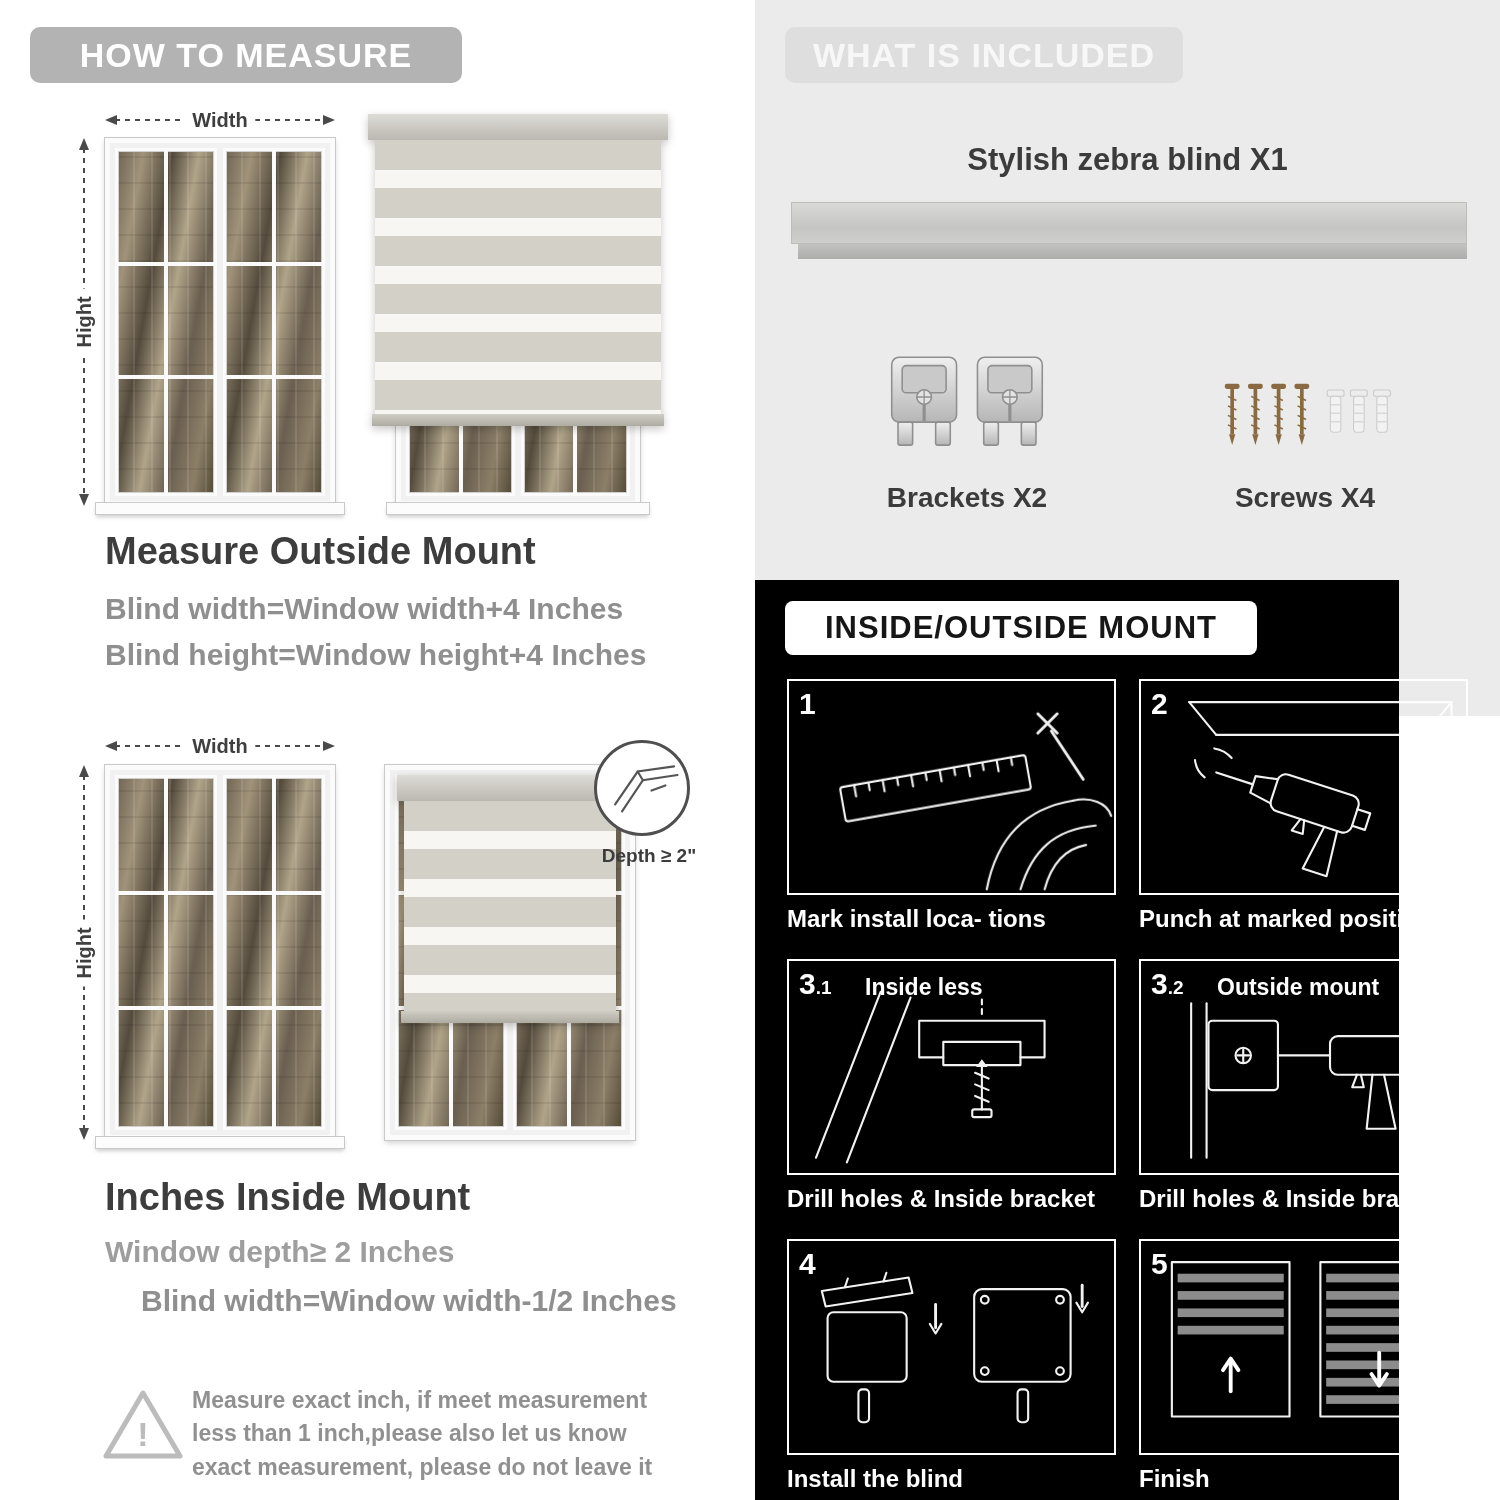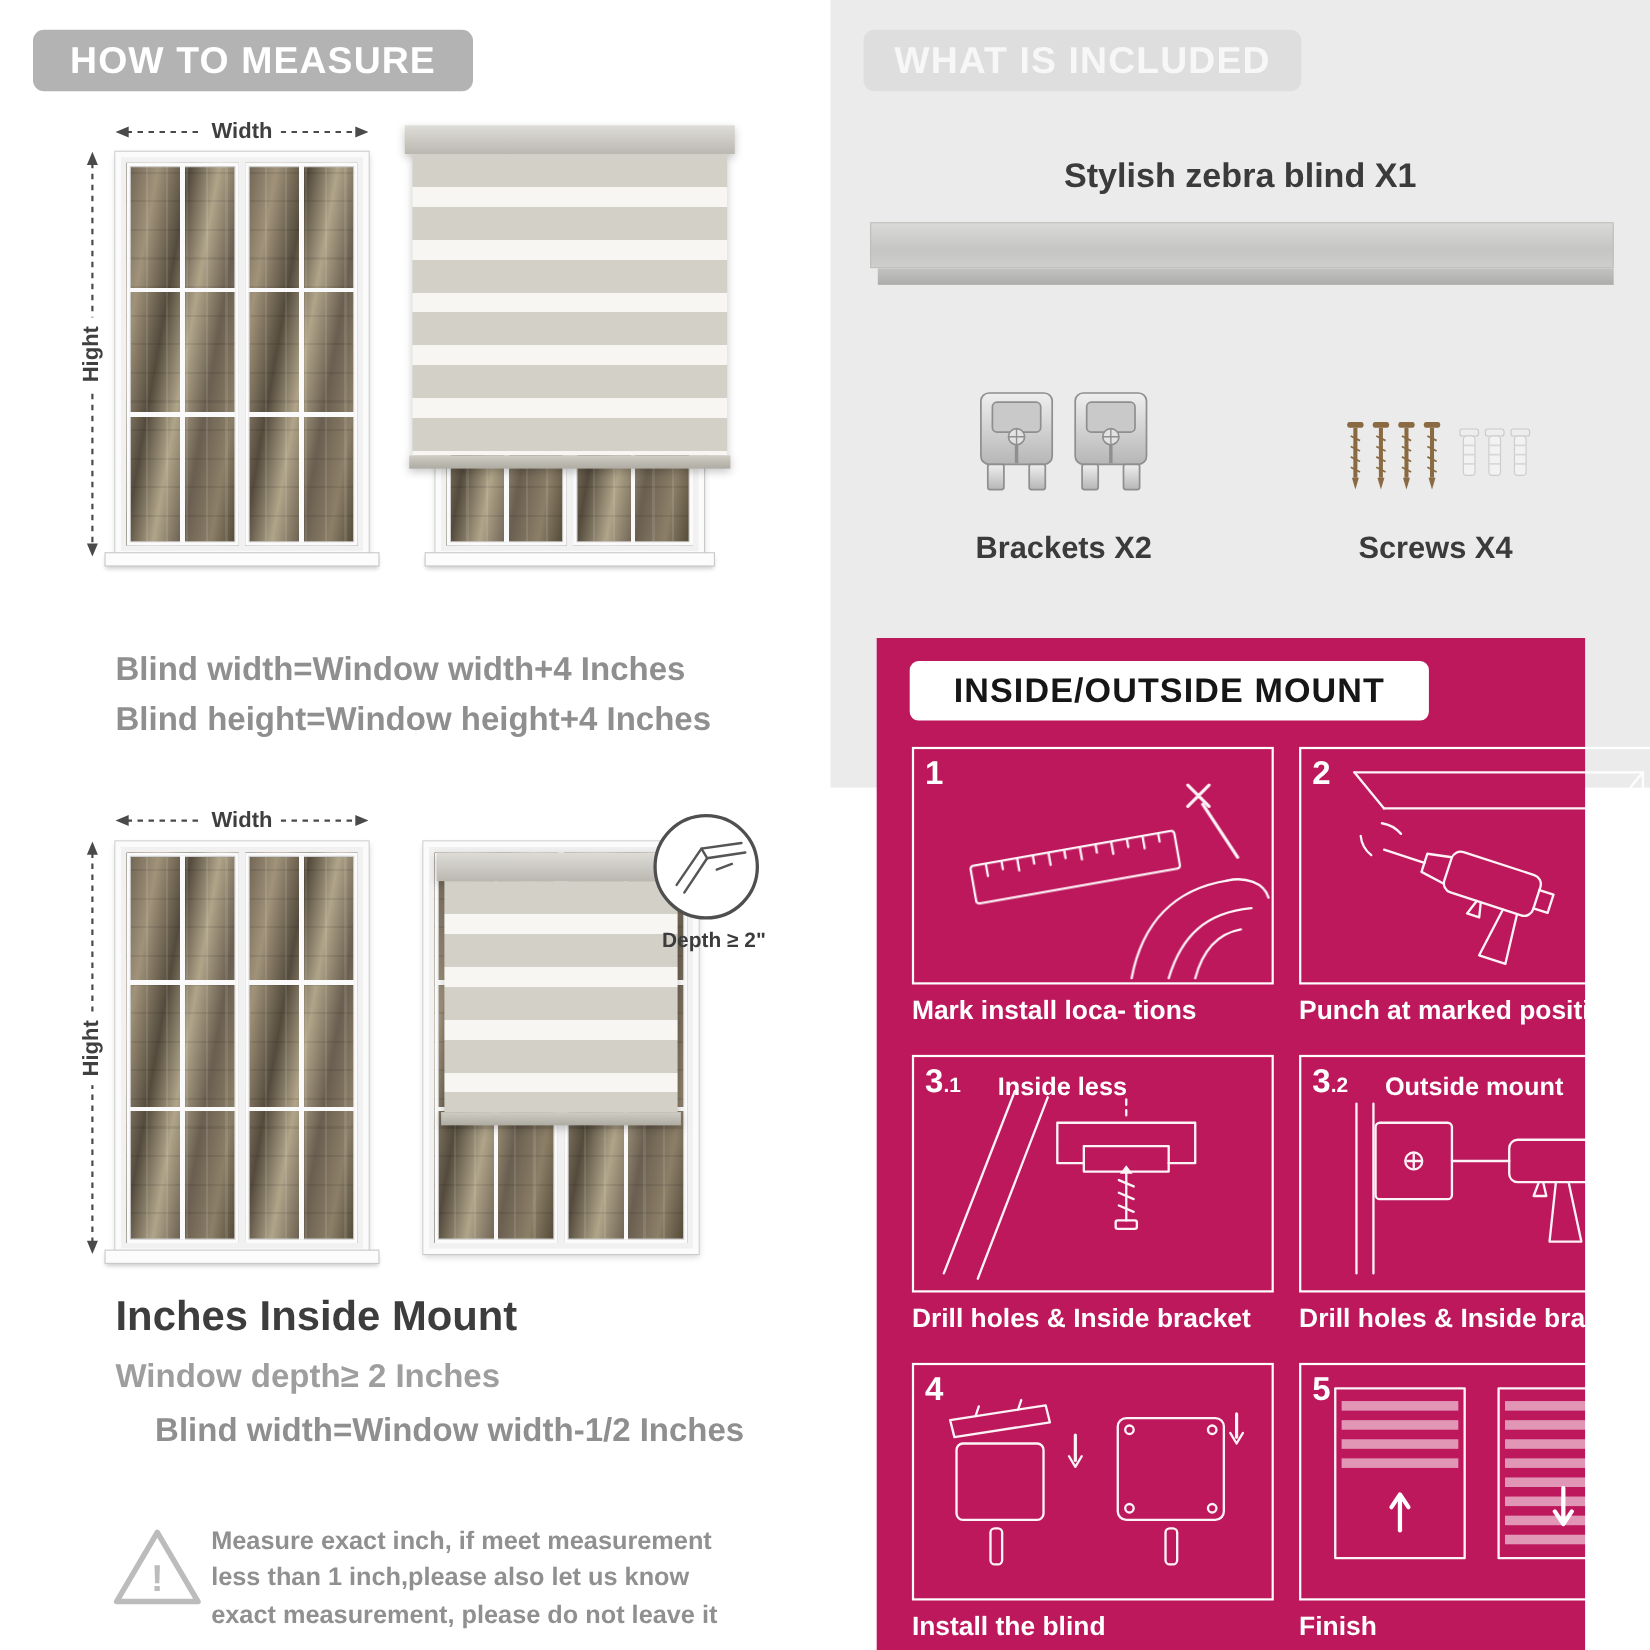--- a/index.html
+++ b/index.html
@@ -68,37 +68,37 @@
   .headrail{position:absolute;left:36px;top:202px;width:676px;height:58px;}
   .hr-top{height:42px;background:linear-gradient(180deg,#dadad8 0%,#c5c5c3 60%,#cfcfcd 100%);
           box-shadow:inset 0 0 0 1px #bdbdbb;}
   .hr-lip{height:15px;margin-left:7px;background:linear-gradient(180deg,#c2c2c0,#adadab);}
   .items{position:absolute;left:43px;top:338px;width:676px;display:flex;}
   .item{flex:1;display:flex;flex-direction:column;align-items:center;}
   .item .icon{height:128px;display:flex;align-items:flex-end;justify-content:center;}
   .ilabel{margin-top:16px;font-size:28px;font-weight:bold;color:#3b3b3b;white-space:nowrap;}
 
   
-  .rb{position:absolute;left:797px;top:580px;width:644px;height:920px;background:#be185d;}
+  .rb{position:absolute;left:755px;top:580px;width:644px;height:920px;background:#000000;}
   .steps{position:absolute;left:32px;top:99px;width:681px;display:grid;
          grid-template-columns:1fr 1fr;column-gap:23px;row-gap:26px;}
   .step{display:flex;flex-direction:column;}
   .sbox{border:2px solid #ffffff;height:212px;position:relative;overflow:hidden;}
   .snum{position:absolute;top:6px;left:10px;color:#ffffff;font-weight:bold;font-size:30px;z-index:2;}
   .snum .sub{font-size:19px;}
   .slabel{position:absolute;top:13px;left:76px;color:#ffffff;font-weight:bold;font-size:23px;z-index:2;}
   .scap{margin-top:10px;color:#ffffff;font-weight:bold;font-size:24px;}
   .sart{position:absolute;inset:0;width:100%;height:100%;}
 </style>
 </head>
 <body>
 
 <div class="canvas">
 
-  <div class="pill pill-gray" style="left:30px;top:27px;width:400px;height:56px;">
+  <div class="pill pill-gray" style="left:30px;top:27px;width:432px;height:56px;">
       <span>HOW TO MEASURE</span>
     </div>
 
   <div class="harrow" style="left:105px;top:112px;width:230px;">
     <svg width="230" height="16" viewBox="0 0 230 16">
       <line x1="10" y1="8" x2="220" y2="8" stroke="#4a4a4a" stroke-width="2" stroke-dasharray="5 5"></line>
       <polygon points="0,8 12,3 12,13" fill="#4a4a4a"></polygon>
         <polygon points="230,8 218,3 218,13" fill="#4a4a4a"></polygon>
     </svg>
     <span class="alabel">Width</span>
@@ -122,20 +122,21 @@
       <div class="sash"></div>
       <div class="sill"></div>
     </div>
     <div class="blind" style="left:0;right:0;top:0;height:312px;">
       <div class="blind-head"></div>
       <div class="blind-body"></div>
       <div class="blind-rail"></div>
     </div>
   </div>
 
+  <div class="h-title" style="left:105px;top:530px;">Measure Outside Mount</div>
   <div class="rule" style="left:105px;top:592px;">Blind width=Window width+4 Inches</div>
   <div class="rule" style="left:105px;top:638px;">Blind height=Window height+4 Inches</div>
 
   <div class="harrow" style="left:105px;top:738px;width:230px;">
     <svg width="230" height="16" viewBox="0 0 230 16">
       <line x1="10" y1="8" x2="220" y2="8" stroke="#4a4a4a" stroke-width="2" stroke-dasharray="5 5"></line>
       <polygon points="0,8 12,3 12,13" fill="#4a4a4a"></polygon>
         <polygon points="230,8 218,3 218,13" fill="#4a4a4a"></polygon>
     </svg>
     <span class="alabel">Width</span>

